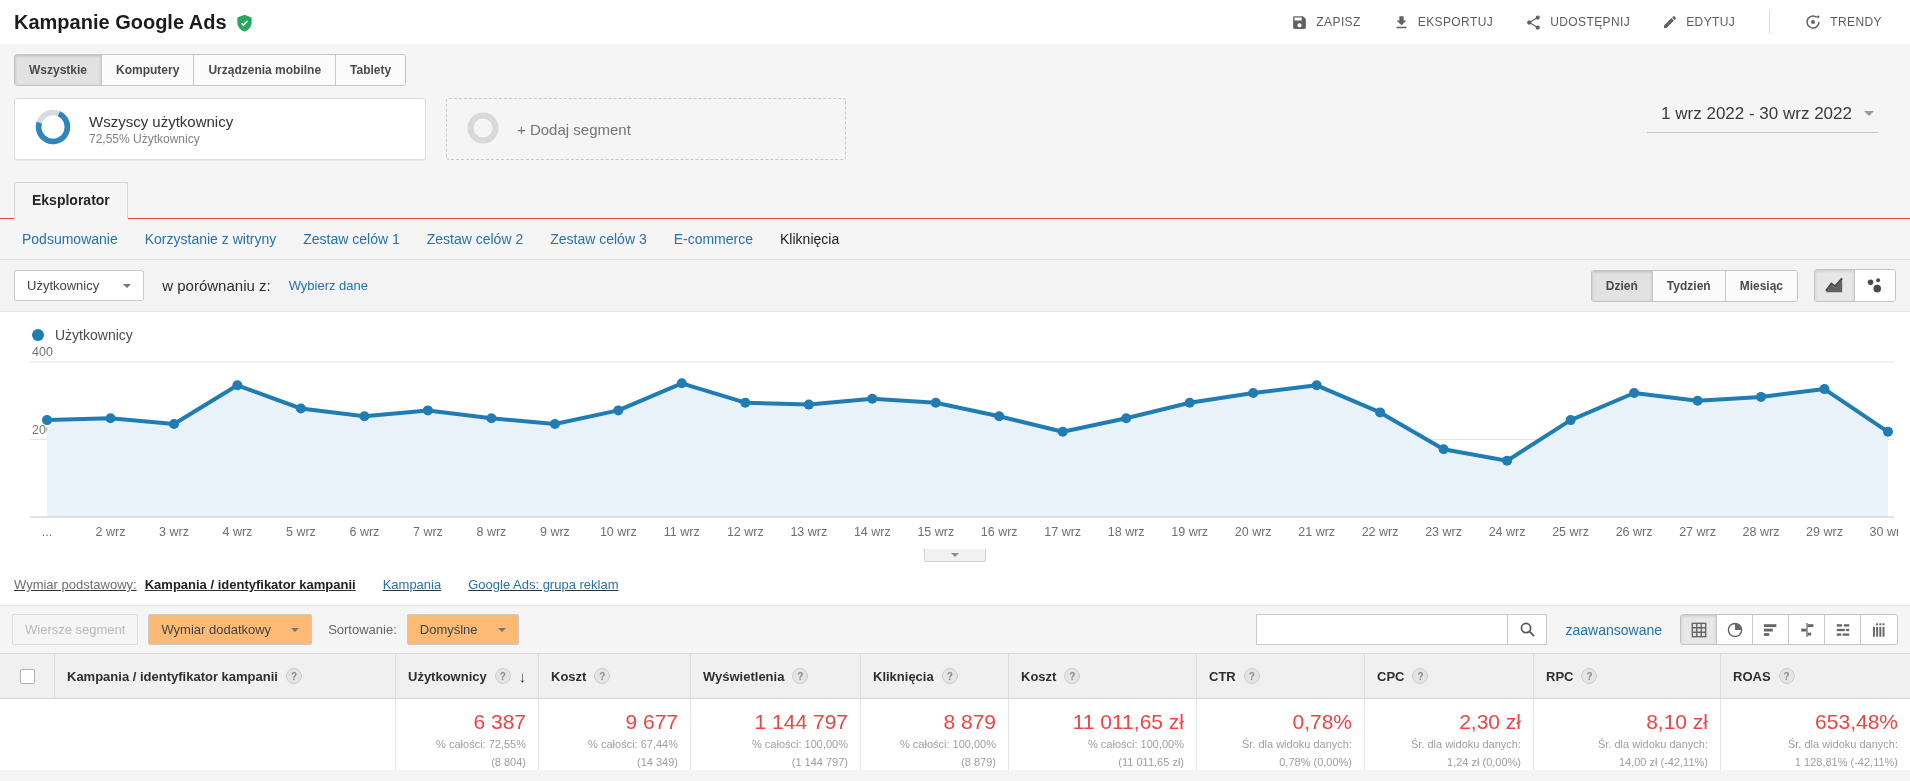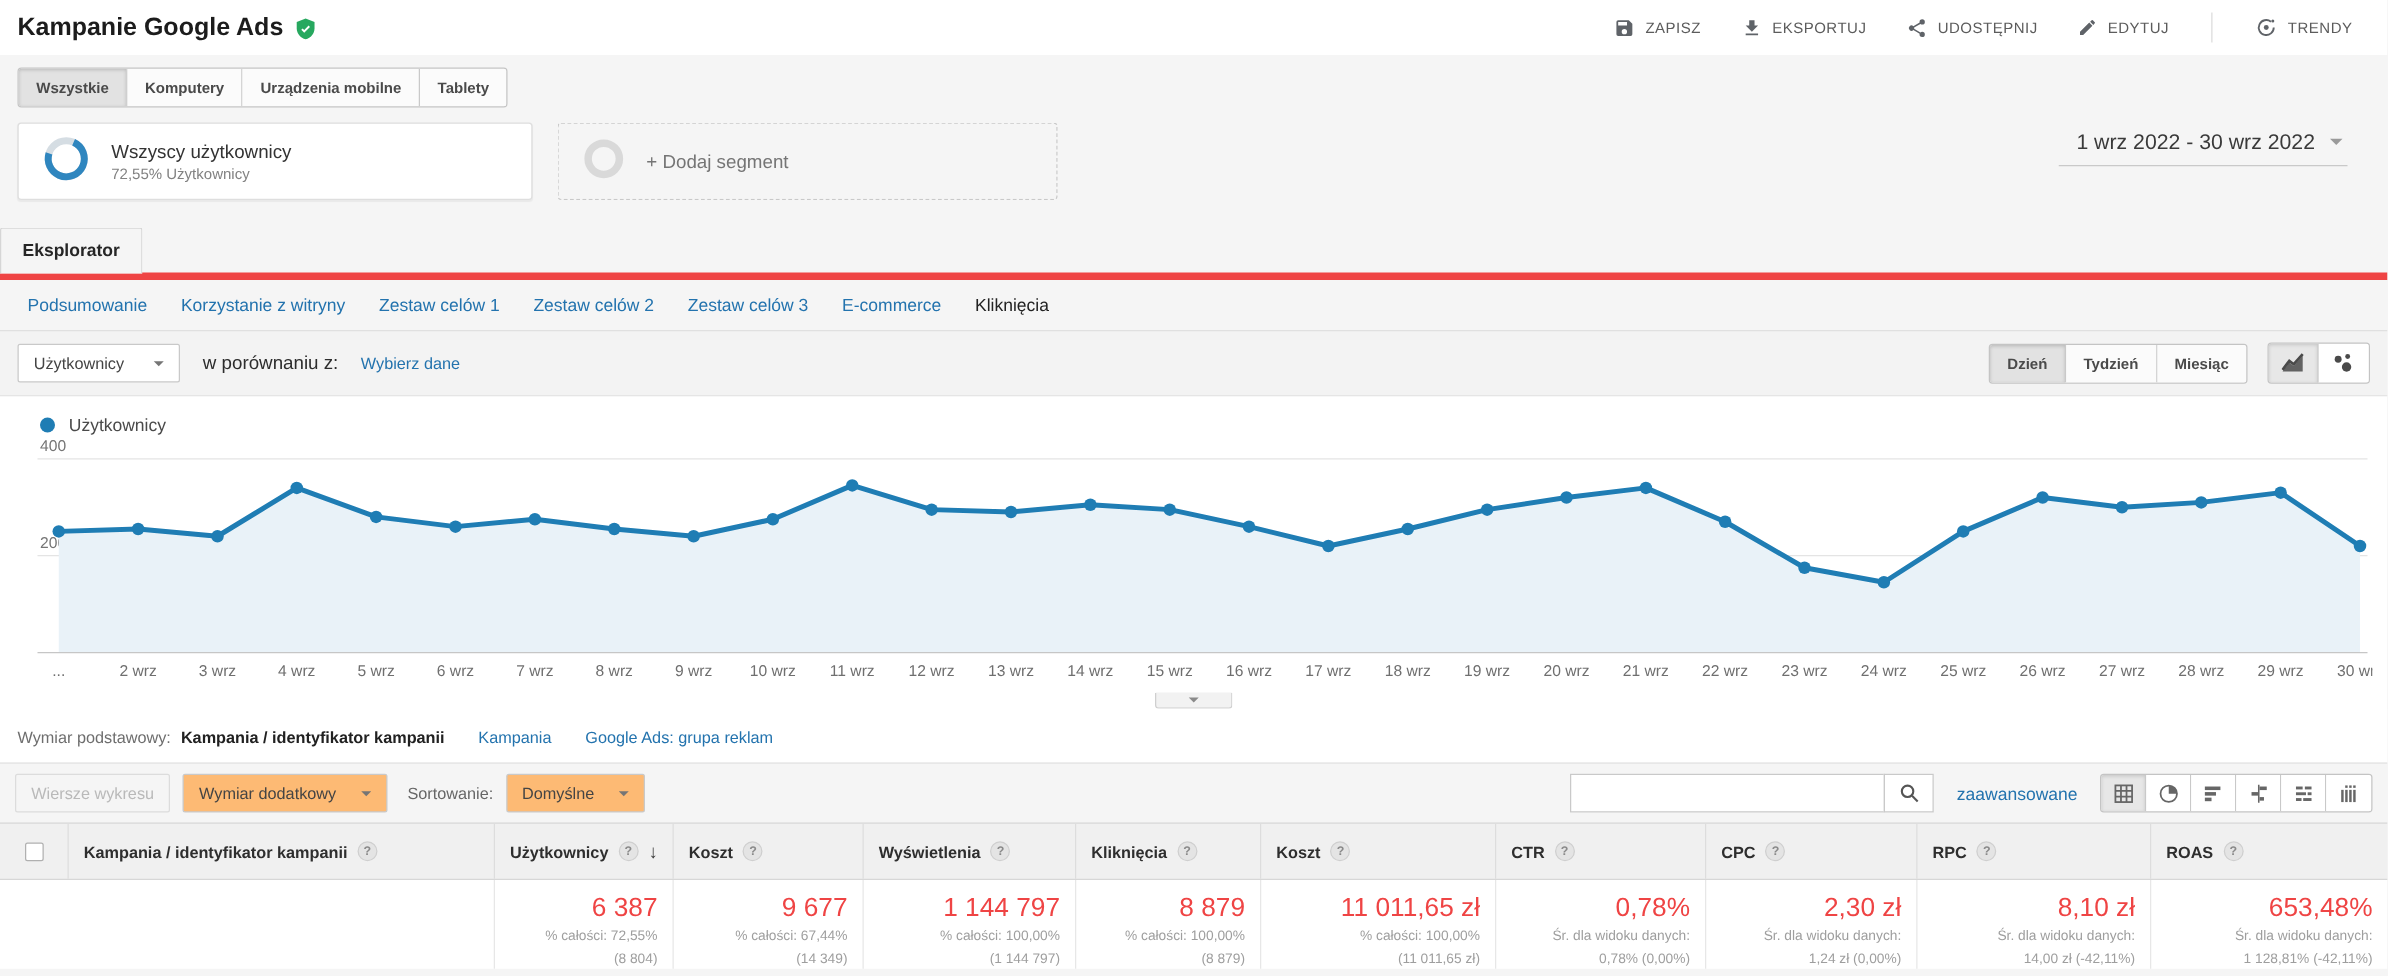--- a/index.html
+++ b/index.html
@@ -26,21 +26,21 @@
   
   .segment-row { display:flex; align-items:flex-start; margin:12px 14px 0; position:relative; }
   .segment-card { width:412px; height:62px; background:#fff; border:1px solid #dedede; border-radius:3px; display:flex; align-items:center; gap:16px; padding:0 18px; box-shadow:0 1px 1px rgba(0,0,0,.05); cursor:pointer; }
   .segment-name { font-size:15px; color:#333; }
   .segment-detail { font-size:12px; color:#828282; margin-top:2px; }
   .segment-add { margin-left:20px; width:400px; height:62px; border:1px dashed #c9c9c9; border-radius:3px; display:flex; align-items:center; gap:16px; padding:0 18px; font-size:15px; color:#757575; cursor:pointer; }
   .date-range { position:absolute; right:18px; top:4px; display:flex; align-items:center; gap:12px; font-size:17px; color:#3a3a3a; border-bottom:1px solid #c9c9c9; padding:2px 4px 8px 14px; cursor:pointer; }
   .tri { display:inline-block; width:0; height:0; border:4px solid transparent; border-top-color:#757575; transform:translateY(2px); }
   .tri-lg { border-width:5px; border-top-color:#9a9a9a; }
   
-  .explorer-strip { margin-top:22px; border-bottom:6px solid #ef4444; }
+  .explorer-strip { margin-top:22px; border-bottom:1px solid #ef4444; padding-left:14px; }
   .explorer-tab { display:inline-block; background:#f5f5f5; border:1px solid #d6d6d6; border-bottom:1px solid #f5f5f5; margin-bottom:-1px; border-radius:2px 2px 0 0; padding:9px 17px 10px; font-size:14px; font-weight:bold; color:#262626; cursor:pointer; }
   .subtabs { display:flex; gap:27px; padding:12px 14px 12px 22px; font-size:14px; }
   .subtab { color:#2373ae; cursor:pointer; white-space:nowrap; }
   .subtab.active { color:#222; }
   
   .chart-panel { background:#fff; }
   .chart-controls { background:#f3f3f3; border-top:1px solid #e0e0e0; border-bottom:1px solid #e5e5e5; display:flex; align-items:center; padding:9px 14px; }
   .metric-btn { background:#fff; border:1px solid #c9c9c9; border-radius:2px; padding:7px 12px; font-size:13px; color:#444; display:flex; align-items:center; gap:24px; cursor:pointer; }
   .compare-label { font-size:15px; color:#2d2d2d; margin-left:18px; }
   .link { color:#2373ae; cursor:pointer; }
@@ -49,21 +49,21 @@
   .icon-group { display:inline-flex; border:1px solid #c4c4c4; border-radius:3px; overflow:hidden; }
   .icon-btn { width:40px; height:31px; display:grid; place-items:center; background:#fff; border-right:1px solid #c9c9c9; cursor:pointer; }
   .icon-btn:last-child { border-right:none; }
   .icon-btn.selected { background:#e7e7e7; box-shadow:inset 0 1px 3px rgba(0,0,0,.15); }
   .legend { display:flex; align-items:center; gap:11px; padding:15px 0 2px 32px; font-size:14px; color:#4a4a4a; }
   .legend-dot { width:12px; height:12px; border-radius:50%; background:#1f7db4; }
   .chart-wrap { padding:2px 12px 0; }
   .collapse-tab { margin:0 auto; width:62px; height:13px; background:#f2f2f2; border:1px solid #cfcfcf; border-top:none; border-radius:0 0 3px 3px; display:grid; place-items:center; cursor:pointer; }
   .collapse-tab .tri { border-width:4px; transform:translateY(2px); border-top-color:#8a8a8a; }
   
-  .dimension-bar { background:#fff; display:flex; align-items:center; padding:15px 14px 13px; font-size:13px; }
+  .dimension-bar { background:#fff; display:flex; align-items:center; padding:15px 14px 13px; font-size:13px;text-decoration:underline; }
   .dimension-label { color:#6e6e6e; }
   .dimension-primary { font-weight:bold; color:#212121; margin-left:8px; cursor:pointer; }
   .dimension-links { display:flex; gap:27px; margin-left:27px;text-align:center; }
   
   .table-toolbar { background:#f5f5f5; border-top:1px solid #e2e2e2; display:flex; align-items:center; padding:8px 12px; gap:10px; }
   .tb-btn { background:#fdba74; border:1px solid #c9c9c9; border-radius:2px; padding:7px 12px; font-size:13px; color:#444; display:flex; align-items:center; gap:20px; cursor:pointer; white-space:nowrap; }
   .tb-btn.disabled { background:transparent; border-color:#dcdcdc; color:#b9b9b9; cursor:default; }
   .tb-label { font-size:13px; color:#666; margin-left:6px; }
   .toolbar-right { margin-left:auto; display:flex; align-items:center; }
   .search-input { width:252px; height:31px; border:1px solid #c9c9c9; background:#fff; padding:0 8px; font-size:13px; color:#333; outline:none; }
@@ -305,21 +305,21 @@
     <span class="dimension-label">Wymiar podstawowy:</span>
     <span class="dimension-primary">Kampania / identyfikator kampanii</span>
     <div class="dimension-links" id="dimension-links">
         <span class="link" style="font-size: 13px;">Kampania</span>
         <span class="link" style="font-size: 13px;">Google Ads: grupa reklam</span>
       </div>
   </div>
 </div>
 
 <div class="table-toolbar">
-  <div class="tb-btn disabled">Wiersze wykresu</div>
+  <div class="tb-btn disabled">Wiersze segment</div>
   <div class="tb-btn">
     <span>Wymiar dodatkowy</span>
     <span class="tri"></span>
   </div>
   <span class="tb-label">Sortowanie:</span>
   <div class="tb-btn">
     <span>Domyślne</span>
     <span class="tri"></span>
   </div>
   <div class="toolbar-right">

